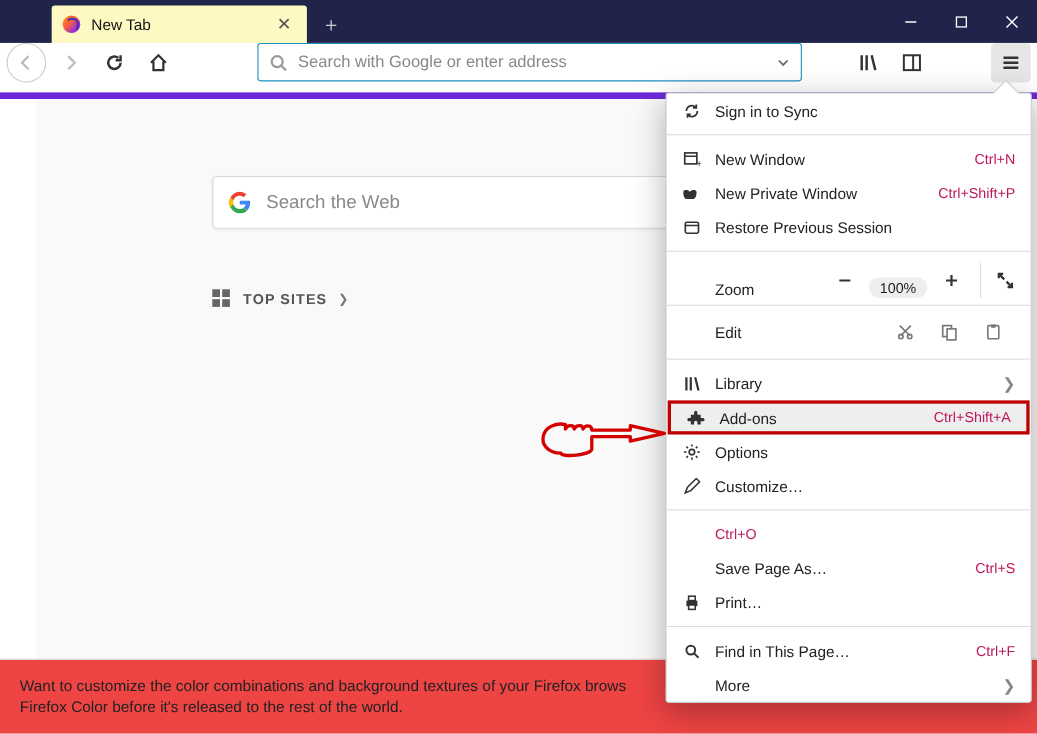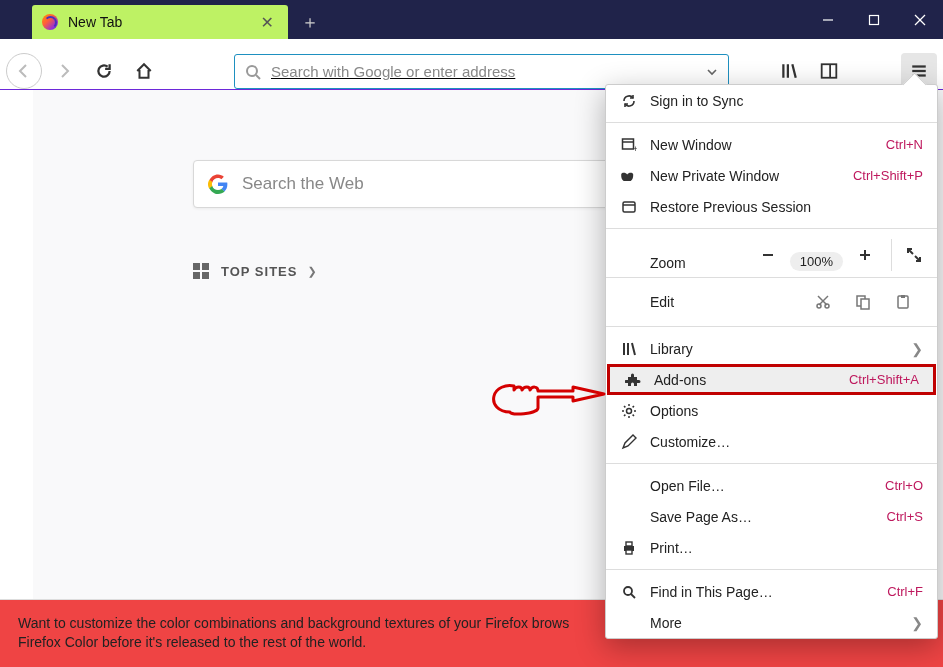--- a/index.html
+++ b/index.html
@@ -1,31 +1,31 @@
 <!DOCTYPE html>
 <html><head>
 <meta charset="utf-8">
 <style>
   * { box-sizing: border-box; margin: 0; padding: 0; font-family: "Segoe UI", Arial, sans-serif; }
   body { width: 943px; height: 667px; background: #fff; overflow: hidden; position: relative; }
 
   
   .titlebar { height: 39px; background: #20234a; display: flex; align-items: flex-end; position: relative; }
-  .tab { background: #bef264; height: 34px; margin-left: 32px; width: 256px; display: flex; align-items: center; padding: 0 10px; border-top-left-radius: 3px; border-top-right-radius: 3px; }
+  .tab { background: #fef9c3; height: 34px; margin-left: 47px; width: 232px; display: flex; align-items: center; padding: 0 10px; border-top-left-radius: 3px; border-top-right-radius: 3px; }
   .tab .favicon { width: 16px; height: 16px; border-radius: 50%; background: linear-gradient(135deg,#ff9500 0%,#ff5e3a 40%,#8e2de2 80%,#1e3c72 100%); margin-right: 10px; display:flex; align-items:center; justify-content:center;}
   .tab .favicon::after{content:""; width:9px;height:9px;border-radius:50%;border:2px solid #4a2fbd; border-left-color:transparent;border-bottom-color:transparent;}
   .tab-title { color:#111; font-size:14px; flex:1; }
   .tab-close { font-size:16px; color:#555; padding:0 4px; }
   .newtab-btn { width:32px; height:32px; display:flex; align-items:center; justify-content:center; color:#ccc; margin-left:6px; margin-bottom:1px; font-size:18px;}
   .window-controls { position:absolute; right:0; top:0; height:39px; display:flex; }
   .wc { width:46px; display:flex; align-items:center; justify-content:center; color:#eee; }
   .wc svg { width:12px; height:12px; }
 
   
-  .toolbar { height: 51px; background:#fff; border-bottom:1px solid #6d28d9; display:flex; align-items:flex-end; padding:0 4px;text-decoration:underline; }
+  .toolbar { height: 51px; background:#fff; border-bottom:6px solid #6d28d9; display:flex; align-items:flex-start; padding:0 4px; }
   .tbtn { width:36px; height:36px; display:flex; align-items:center; justify-content:center; border-radius:4px; color:#666; margin:0 2px; }
   .tbtn.circle{border:1px solid #ccc; border-radius:50%;}
   .tbtn.disabled{color:#bbb;}
   .tbtn.menu-active{background:#e6e6e6;}
   .urlbar { flex:0 0 495px; margin-left:70px; height:35px; border:1px solid #1e90c0; border-radius:3px; display:flex; align-items:center; padding:0 10px; }
   .urlbar .search-icon{color:#999; margin-right:10px;}
   .urlbar-text{ flex:1; color:#888; font-size:15px; }
   .urlbar .dd{color:#666;}
   .toolbar-spacer{flex:1;}
 
@@ -310,21 +310,20 @@
     <span class="mi">
         <svg width="16" height="16" viewBox="0 0 16 16">
           <path d="M2 14l2-5 8-8 3 3-8 8z" fill="none" stroke="#333" stroke-width="1.4"></path>
         </svg>
       </span>
     <span class="mlabel">Customize…</span>
   </div>
   <div class="msep"></div>
   <div class="mrow">
     <span class="mi"></span>
-    <span class="mlabel">Open File…</span>
     <span class="mshort">Ctrl+O</span>
   </div>
   <div class="mrow">
     <span class="mi"></span>
     <span class="mlabel">Save Page As…</span>
     <span class="mshort">Ctrl+S</span>
   </div>
   <div class="mrow">
     <span class="mi">
         <svg width="16" height="16" viewBox="0 0 16 16">

